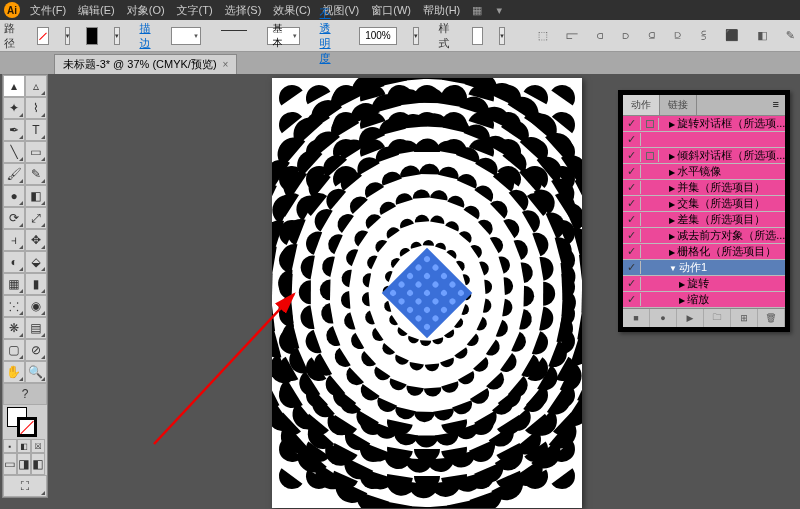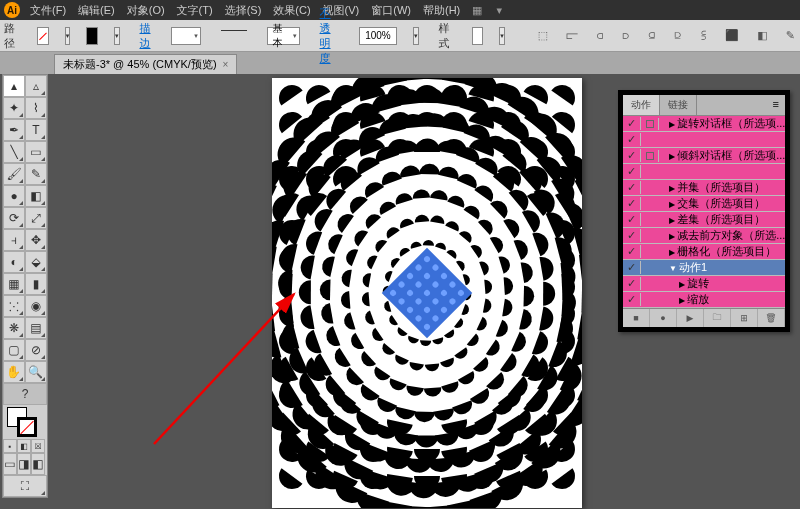--- a/index.html
+++ b/index.html
@@ -107,21 +107,21 @@
   <div class="ctrl-icon">⫑</div>
   <div class="ctrl-icon">⫒</div>
   <div class="ctrl-icon">⫓</div>
   <div class="ctrl-icon">⬛</div>
   <div class="ctrl-icon">◧</div>
   <div class="ctrl-icon">✎</div>
 </div>
 
 <div class="tabbar">
   <div class="doc-tab">
-    <span>未标题-3* @ 45% (CMYK/预览)</span>
+    <span>未标题-3* @ 37% (CMYK/预览)</span>
     <span class="close">×</span>
   </div>
 </div>
 
 <div class="workspace">
 
   <div class="toolbox">
     <div class="tool-row">
         <div class="tool active">▴</div>
         <div class="tool sub">▵</div>
@@ -647,20 +647,21 @@
           <div class="action-cell-box"></div>
         </div>
         <div class="action-row">
           <div class="action-cell-chk">✓</div>
           <div class="action-cell-box"><span class="sq"></span></div>
           <div class="action-cell-name" style="padding-left:10px"><span class="tri">▶</span>倾斜对话框（所选项...</div>
         </div>
         <div class="action-row">
           <div class="action-cell-chk">✓</div>
           <div class="action-cell-box"></div>
+          <div class="action-cell-name" style="padding-left:10px"><span class="tri">▶</span>水平镜像</div>
         </div>
         <div class="action-row">
           <div class="action-cell-chk">✓</div>
           <div class="action-cell-box"></div>
           <div class="action-cell-name" style="padding-left:10px"><span class="tri">▶</span>并集（所选项目）</div>
         </div>
         <div class="action-row">
           <div class="action-cell-chk">✓</div>
           <div class="action-cell-box"></div>
           <div class="action-cell-name" style="padding-left:10px"><span class="tri">▶</span>交集（所选项目）</div>

